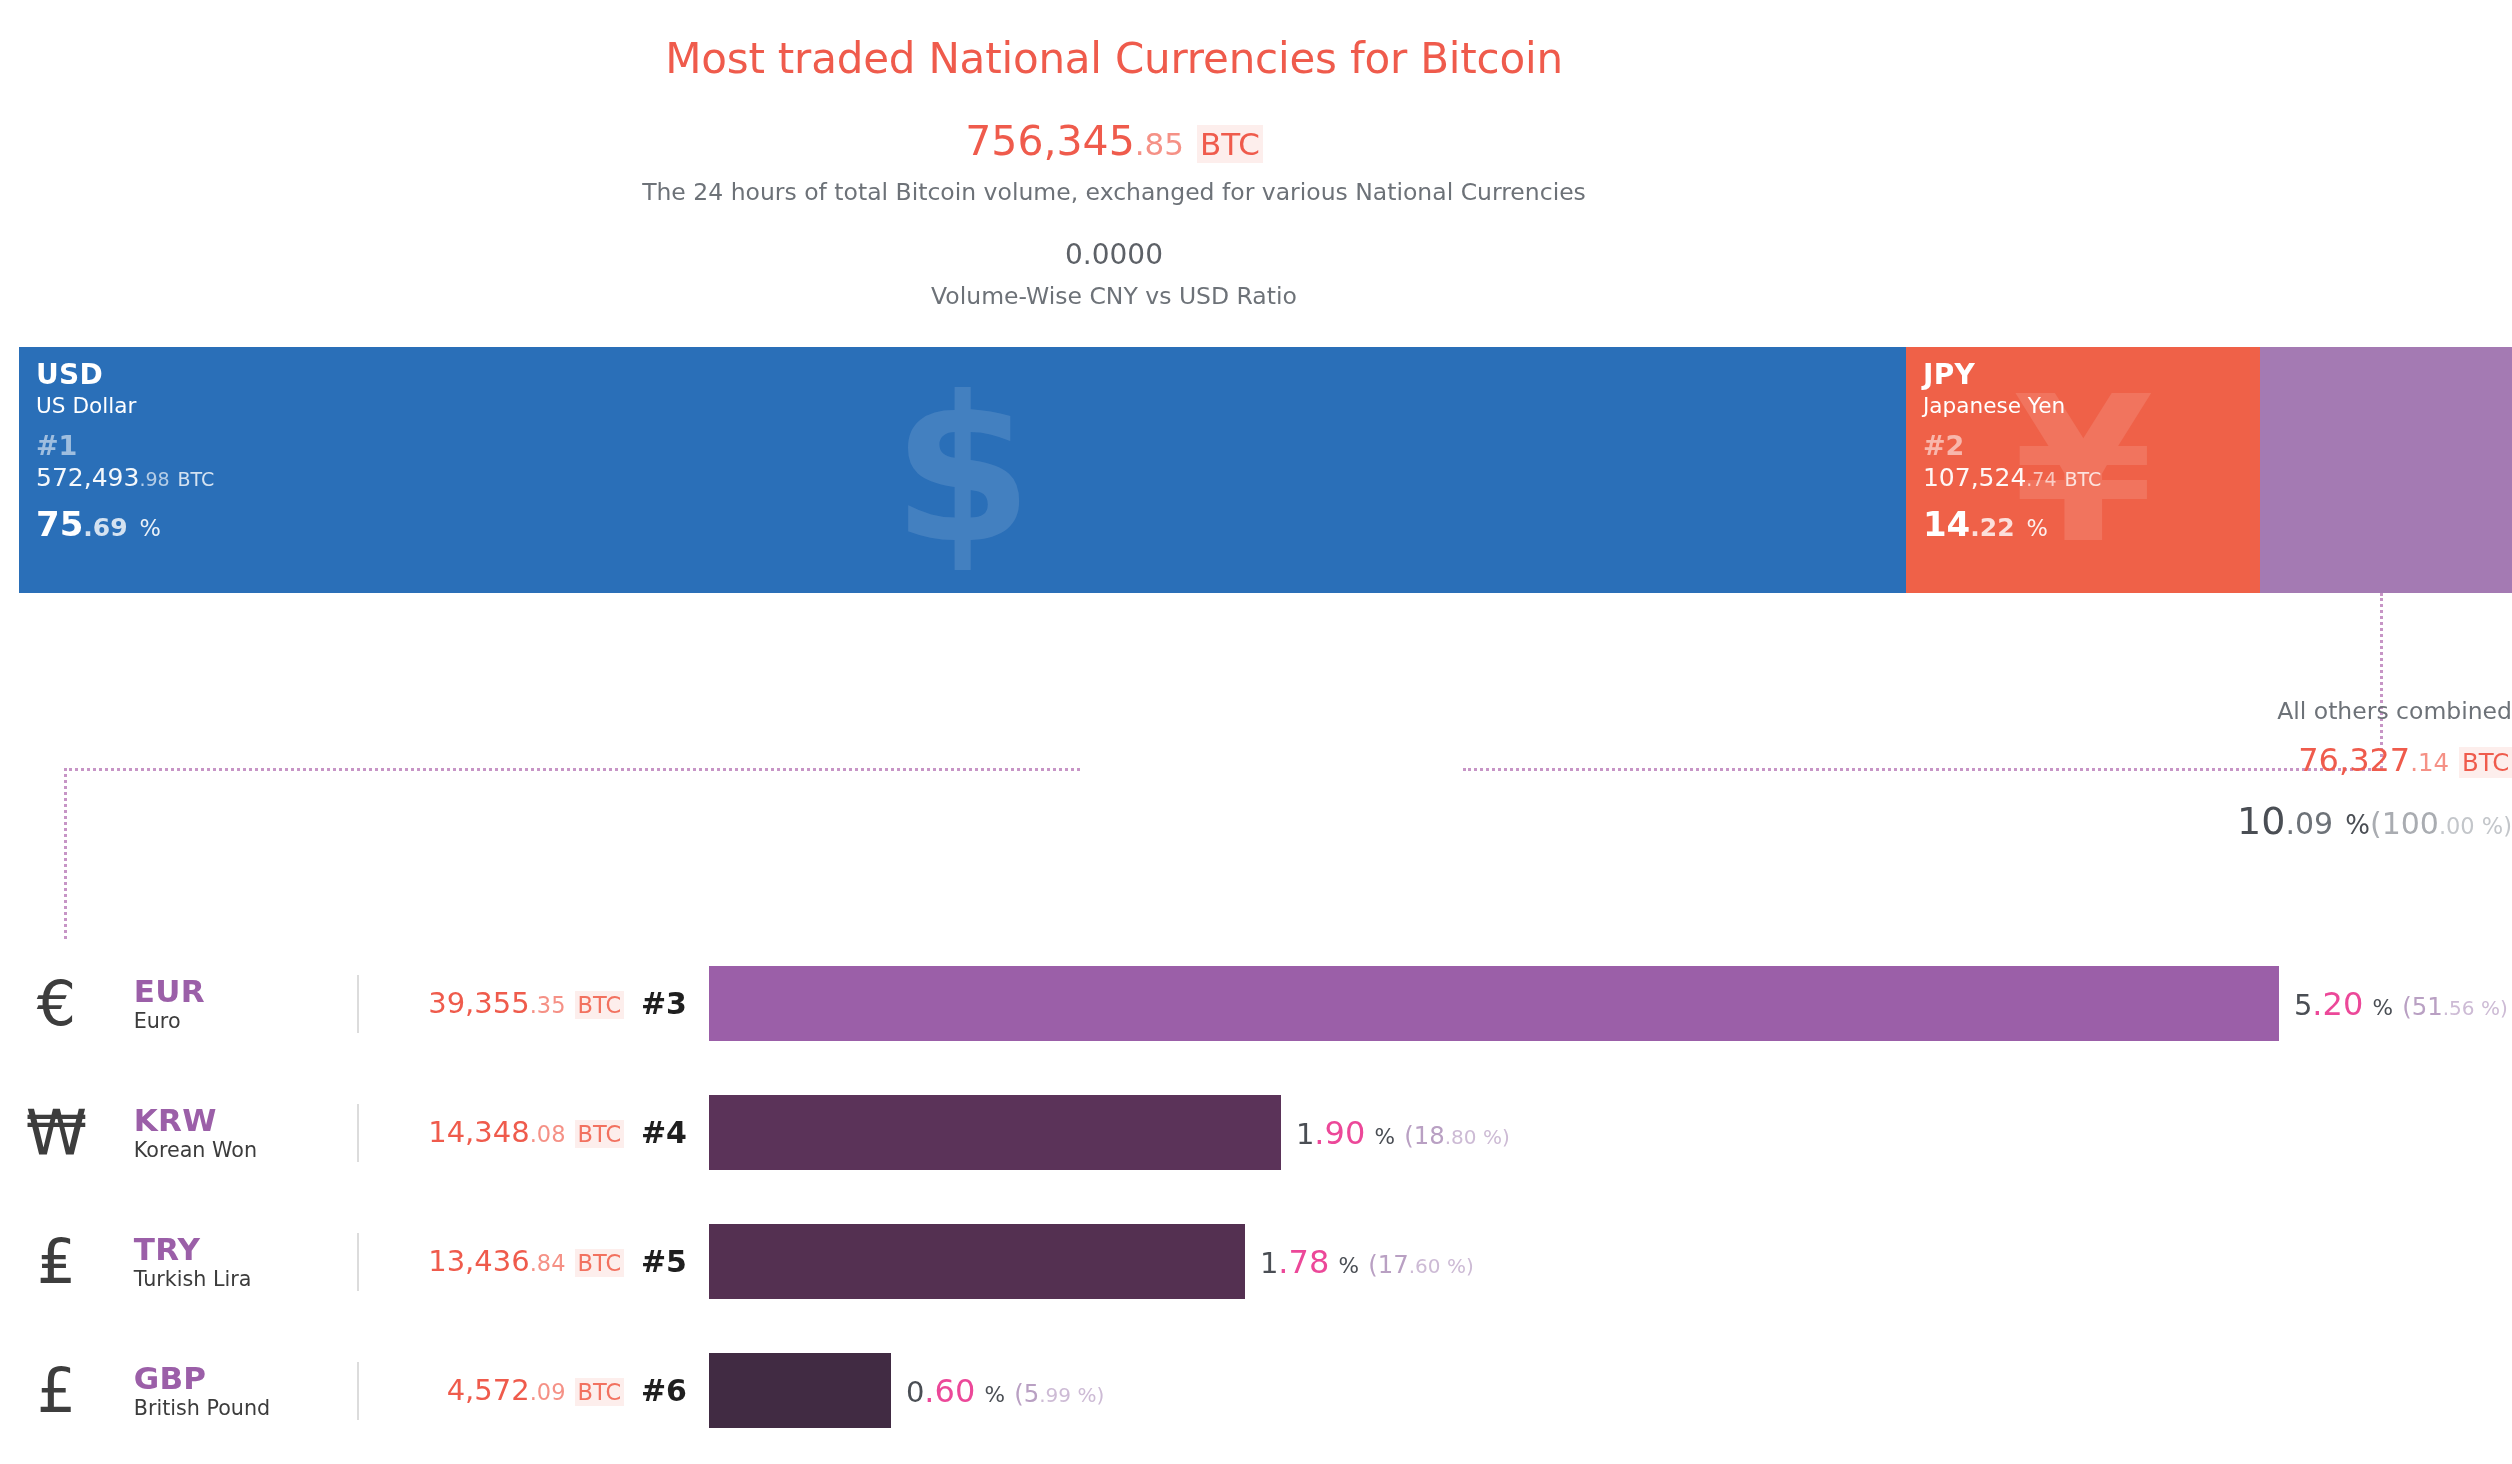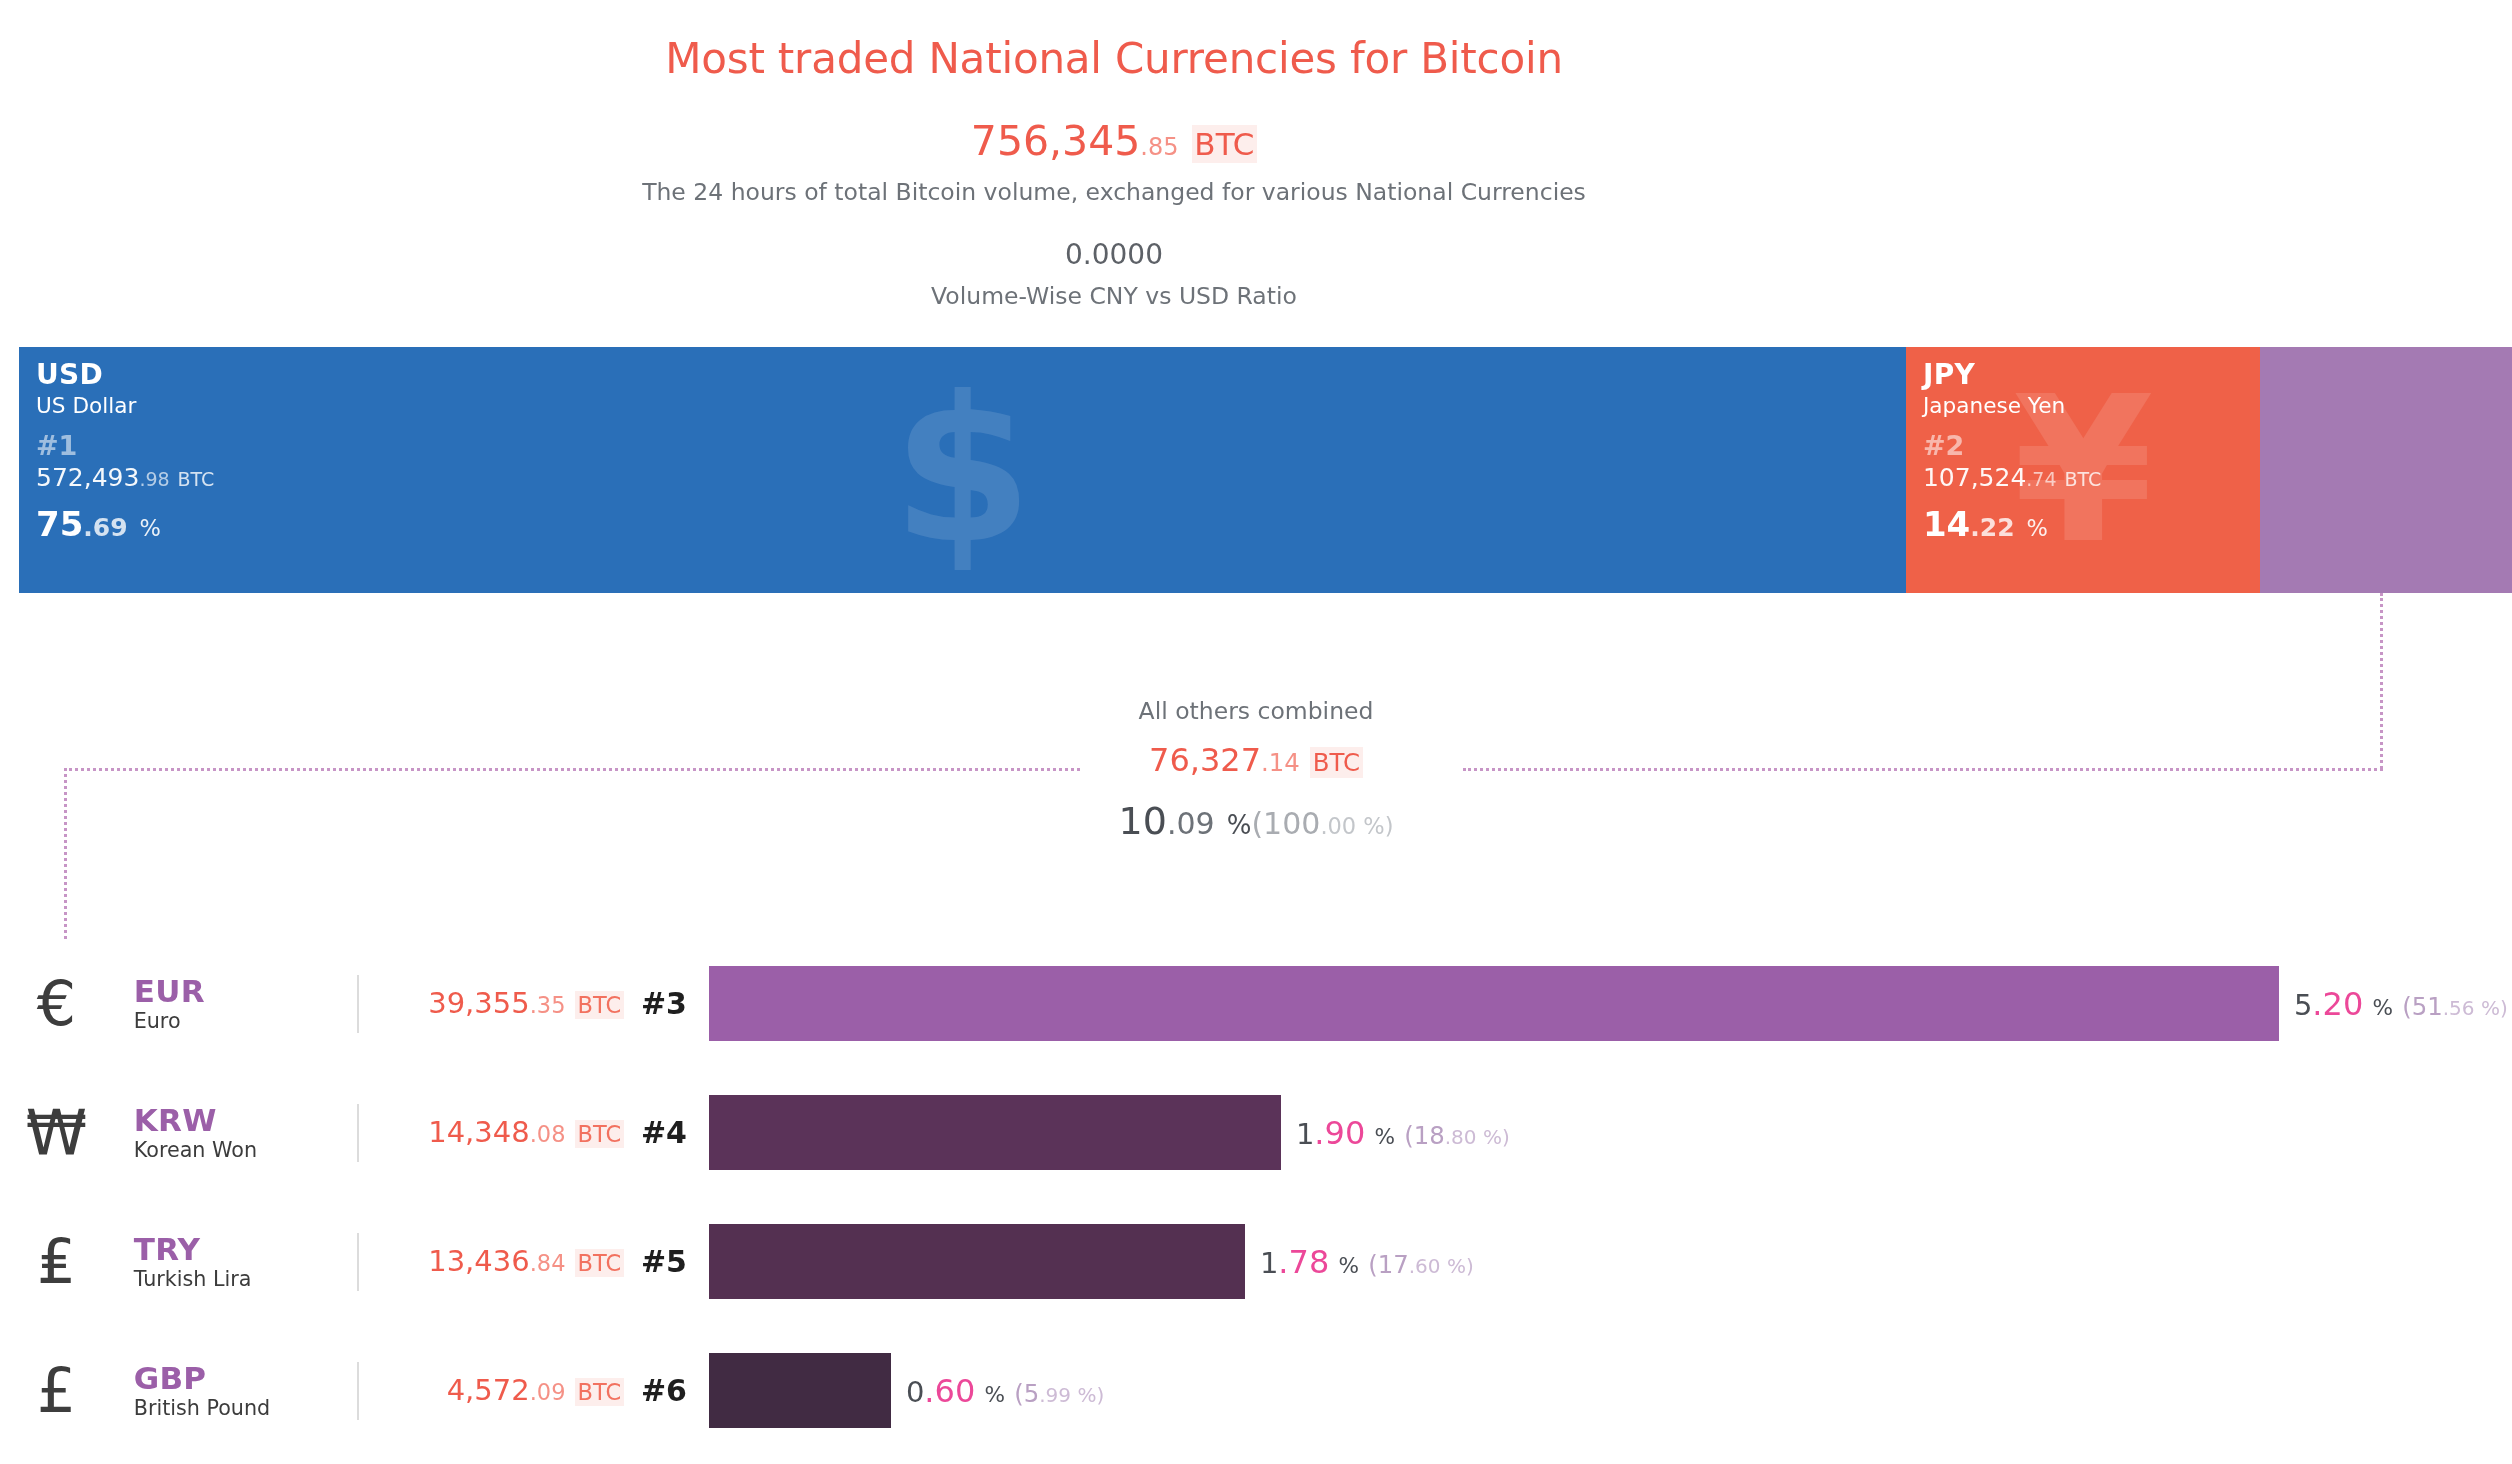--- a/index.html
+++ b/index.html
@@ -22,21 +22,21 @@
     line-height: 1.1;
   }
   .total-line {
     margin-top: 39px;
     font-size: 41px;
     color: #ef5b4c;
     font-weight: 400;
     line-height: 1;
   }
   .total-line .int { color: #ef5b4c; }
-  .total-line .dec { color: #f59186; font-size: 24px; }
+  .total-line .dec { color: #f59186; font-size: 31px; }
   .total-line .unit {
     color: #ef5b4c;
     font-size: 31px;
     background: #fdeeec;
     padding: 0.9px 2.8px;
   }
   .subtitle {
     margin-top: 16px;
     font-size: 23.5px;
     color: #6d7278;
@@ -129,21 +129,21 @@
     width: 0;
     border-left: 3.8px dotted #c795c6;
   }
 
   
   .others {
     position: absolute;
     left: 0;
     top: 697px;
     width: 2512px;
-    text-align: center;
+    text-align: right;
   }
   .others .cap {
     font-size: 23.5px;
     color: #6d7278;
     line-height: 1.2;
   }
   .others .btc {
     margin-top: 19px;
     font-size: 32px;
     color: #ef5b4c;

